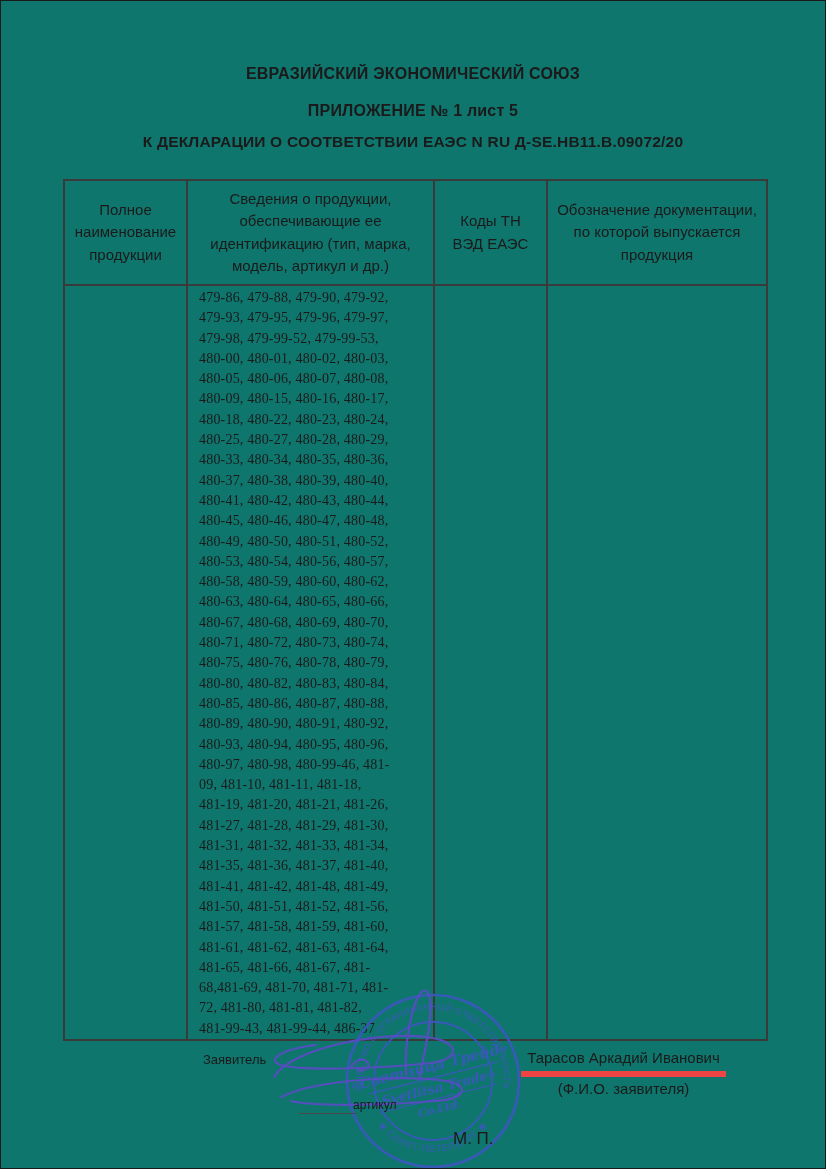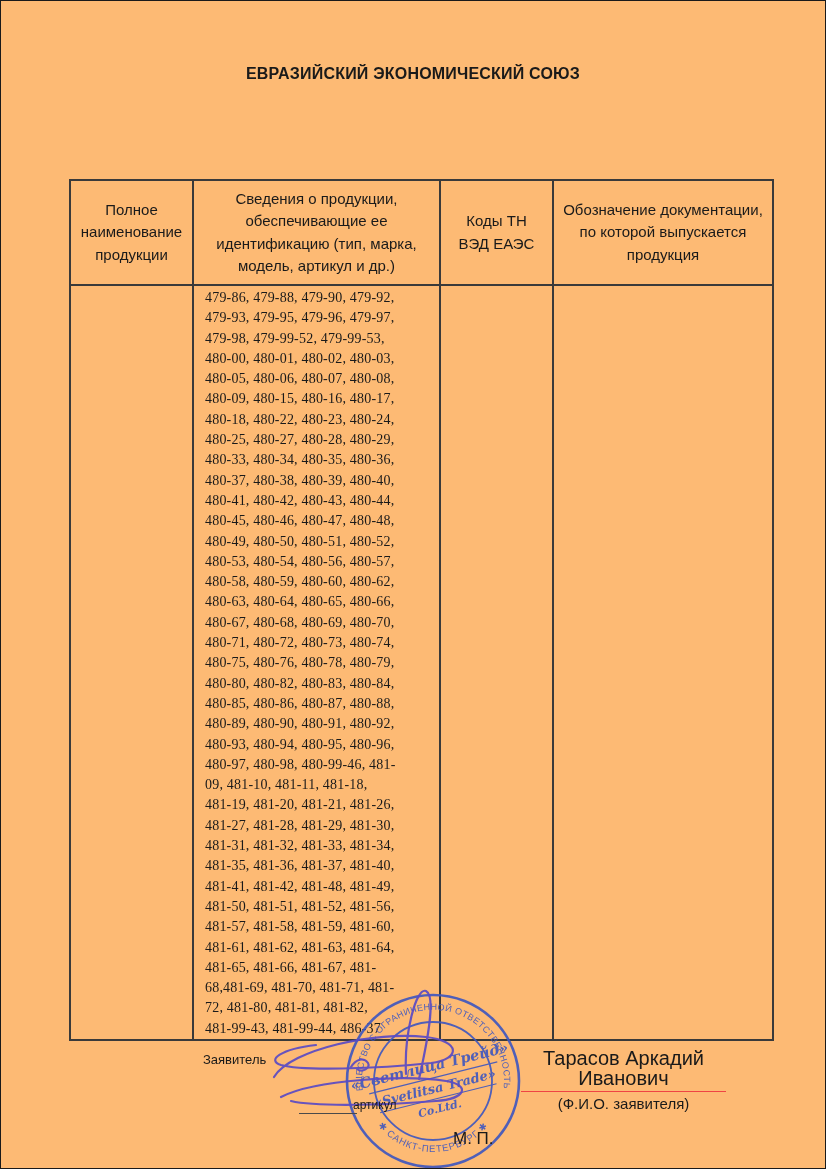--- a/index.html
+++ b/index.html
@@ -1,27 +1,27 @@
 <!DOCTYPE html>
 <html><head>
 <meta charset="utf-8">
 <style>
   html,body{margin:0;padding:0;background:#e8e8e8;}
   .page{
-    position:relative;width:826px;height:1169px;background:#fdba74;
+    position:relative;width:826px;height:1169px;background:#0f766e;
     border:1px solid #1a1a1a;box-sizing:border-box;overflow:hidden;
     font-family:"Liberation Sans",sans-serif;color:#1a1a1a;
   }
   .title{position:absolute;left:0;width:100%;text-align:center;font-weight:bold;font-size:16px;letter-spacing:.2px;}
   .t1{top:64px;}
   .t2{top:101px;}
   .t3{top:132px;font-size:15.5px;}
 
   table.decl{
-    position:absolute;left:68px;top:178px;width:703px;
+    position:absolute;left:62px;top:178px;width:703px;
     border-collapse:collapse;table-layout:fixed;
   }
   table.decl th, table.decl td{
     border:2px solid #3a3a3a;box-sizing:border-box;
   }
   table.decl th{
     font-weight:normal;font-size:15px;line-height:1.5;
     text-align:center;vertical-align:middle;padding:4px 8px;height:105px;
   }
   table.decl td{
@@ -31,32 +31,34 @@
     font-size:14px;line-height:20.3px;letter-spacing:.2px;
     padding:2px 4px 0 11px;white-space:pre-line;text-align:left;
   }
 
   .applicant-label{position:absolute;left:202px;top:1051px;font-size:13px;}
   .mp-label{position:absolute;left:452px;top:1128px;font-size:17px;z-index:6;}
   .sign-caption{position:absolute;left:352px;top:1097px;font-size:12px;z-index:6;}
   .sign-line{position:absolute;left:298px;top:1112px;width:58px;height:1px;background:#4a4a4a;z-index:6;}
 
   .name-block{position:absolute;left:520px;top:1047px;width:205px;text-align:center;z-index:2;}
-  .name-text{font-size:20px;line-height:20px;border-bottom:1px solid #ef4444;padding:0 6px 3px 6px;}
+  .name-text{font-size:15px;line-height:20px;border-bottom:6px solid #ef4444;padding:0 6px 3px 6px;}
   .name-caption{font-size:15px;margin-top:3px;}
 
   .stamp-svg{position:absolute;left:343px;top:991px;width:178px;height:178px;z-index:3;opacity:.9;}
   .sig-svg{position:absolute;left:255px;top:978px;width:235px;height:150px;z-index:4;opacity:.92;}
 </style>
 </head>
 <body>
 
 <div class="page">
 
   <div class="title t1">ЕВРАЗИЙСКИЙ ЭКОНОМИЧЕСКИЙ СОЮЗ</div>
+  <div class="title t2">ПРИЛОЖЕНИЕ № 1 лист 5</div>
+  <div class="title t3">К ДЕКЛАРАЦИИ О СООТВЕТСТВИИ ЕАЭС N RU Д-SE.НВ11.В.09072/20</div>
 
   <table class="decl">
     <colgroup>
       <col style="width:123px">
         <col style="width:247px">
         <col style="width:113px">
         <col style="width:220px">
     </colgroup>
     <thead>
       <tr>

